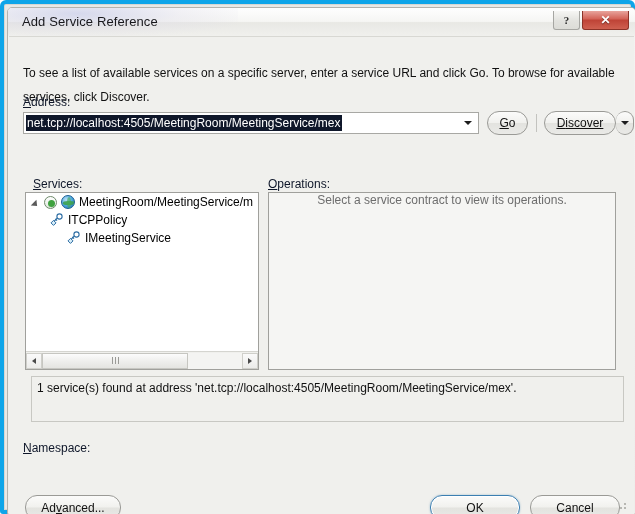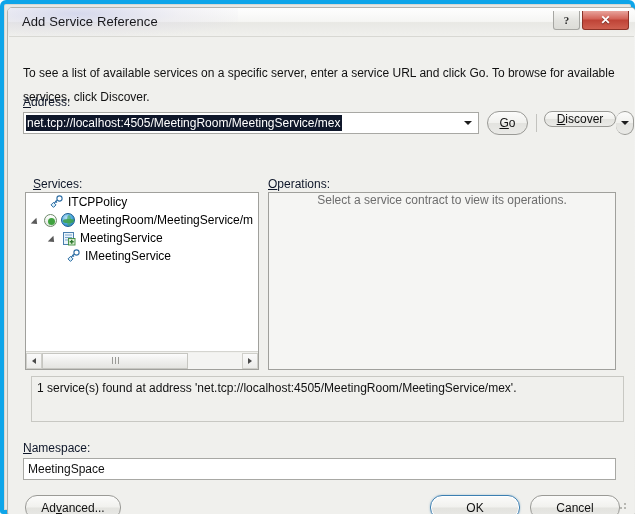--- a/index.html
+++ b/index.html
@@ -169,22 +169,23 @@
     border-radius: 12px;
     font-size: 12px;
     color: #111111;
     display: flex;
     align-items: center;
     justify-content: center;
     white-space: nowrap;
   }
   #go-button { left: 478px; top: 74px; width: 41px; height: 24px; }
   #discover-button {
-    left: 535px; top: 74px; width: 72px; height: 16px;
+    left: 535px; top: 74px; width: 72px; height: 24px;
     justify-content: center;
+    text-decoration: underline;
   }
   #discover-split {
     position: absolute;
     left: 607px; top: 74px; width: 18px; height: 24px;
     border-left: none;
   }
   #sep-line {
     position: absolute;
     left: 527px; top: 77px;
     width: 1px; height: 18px;
@@ -444,54 +445,40 @@
         <span><span class="mn">D</span>iscover</span>
       </div>
     <div class="btn" id="discover-split">
       <span class="caret-down"></span>
     </div>
 
     <div class="static-label" id="services-label"><span class="mn">S</span>ervices:</div>
 
     <div id="services-panel">
       <div id="services-tree">
+
+        <div class="tree-node lvl0">
+          <span class="expander"></span>
+          <span class="ticon icon-endpoint"></span>
+          <span class="ticon icon-globe"></span>
+          <span>MeetingRoom/MeetingService/m</span>
+        </div>
 
         <div class="tree-node lvl1">
           <span class="ticon icon-interface">
             <svg width="15" height="14" viewBox="0 0 15 14">
               <circle cx="10.5" cy="3.5" r="2.6" fill="none" stroke="#2b6ca3" stroke-width="1.1"></circle>
               <path d="M8.2 5.2 L4.6 8.8" stroke="#2b6ca3" stroke-width="1.2" fill="none"></path>
               <path d="M6.3 6 L8 7.6" stroke="#2b6ca3" stroke-width="1.1" fill="none"></path>
               <path d="M4.5 7.4 L7 9.9 L4.5 12.4 L2 9.9 Z" fill="#d8eef9" stroke="#2b6ca3" stroke-width="1"></path>
             </svg>
           </span>
           <span>ITCPPolicy</span>
         </div>
 
-        <div class="tree-node lvl0">
-          <span class="expander"></span>
-          <span class="ticon icon-endpoint"></span>
-          <span class="ticon icon-globe"></span>
-          <span>MeetingRoom/MeetingService/m</span>
-        </div>
-
-        <div class="tree-node lvl1">
-          <span class="expander"></span>
-          <span class="ticon icon-service">
-            <svg width="15" height="15" viewBox="0 0 15 15">
-              <rect x="2.5" y="1.5" width="10" height="12" fill="#eaf3fb" stroke="#4a7fae" stroke-width="1"></rect>
-              <rect x="4" y="3.5" width="7" height="1" fill="#7ba7cc"></rect>
-              <rect x="4" y="6" width="7" height="1" fill="#7ba7cc"></rect>
-              <rect x="4" y="8.5" width="4" height="1" fill="#7ba7cc"></rect>
-              <rect x="7.5" y="7.5" width="6.5" height="6.5" fill="#dff0d8" stroke="#3d8c3d" stroke-width="0.9"></rect>
-              <path d="M10.7 8.7 v4 M8.7 10.7 h4" stroke="#2f7a2f" stroke-width="1.5"></path>
-            </svg>
-          </span>
-          <span>MeetingService</span>
-        </div>
 
         <div class="tree-node lvl2">
           <span class="ticon icon-interface">
             <svg width="15" height="14" viewBox="0 0 15 14">
               <circle cx="10.5" cy="3.5" r="2.6" fill="none" stroke="#2b6ca3" stroke-width="1.1"></circle>
               <path d="M8.2 5.2 L4.6 8.8" stroke="#2b6ca3" stroke-width="1.2" fill="none"></path>
               <path d="M6.3 6 L8 7.6" stroke="#2b6ca3" stroke-width="1.1" fill="none"></path>
               <path d="M4.5 7.4 L7 9.9 L4.5 12.4 L2 9.9 Z" fill="#d8eef9" stroke="#2b6ca3" stroke-width="1"></path>
             </svg>
           </span>
@@ -516,21 +503,20 @@
     </div>
 
     <div class="static-label" id="operations-label"><span class="mn">O</span>perations:</div>
     <div id="operations-panel">
       <div id="operations-placeholder">Select a service contract to view its operations.</div>
     </div>
 
     <div id="status-box">1 service(s) found at address 'net.tcp://localhost:4505/MeetingRoom/MeetingService/mex'.</div>
 
     <div class="static-label" id="namespace-label"><span class="mn">N</span>amespace:</div>
-    <div id="namespace-input">MeetingSpace</div>
 
     <div class="btn" id="advanced-button">
         <span>Ad<span class="mn">v</span>anced...</span>
       </div>
     <div class="btn" id="ok-button">OK</div>
     <div class="btn" id="cancel-button">Cancel</div>
 
     <div id="resize-grip">
       <span class="grip-dot" style="left:8px;top:8px"></span>
       <span class="grip-dot" style="left:4px;top:8px"></span>

